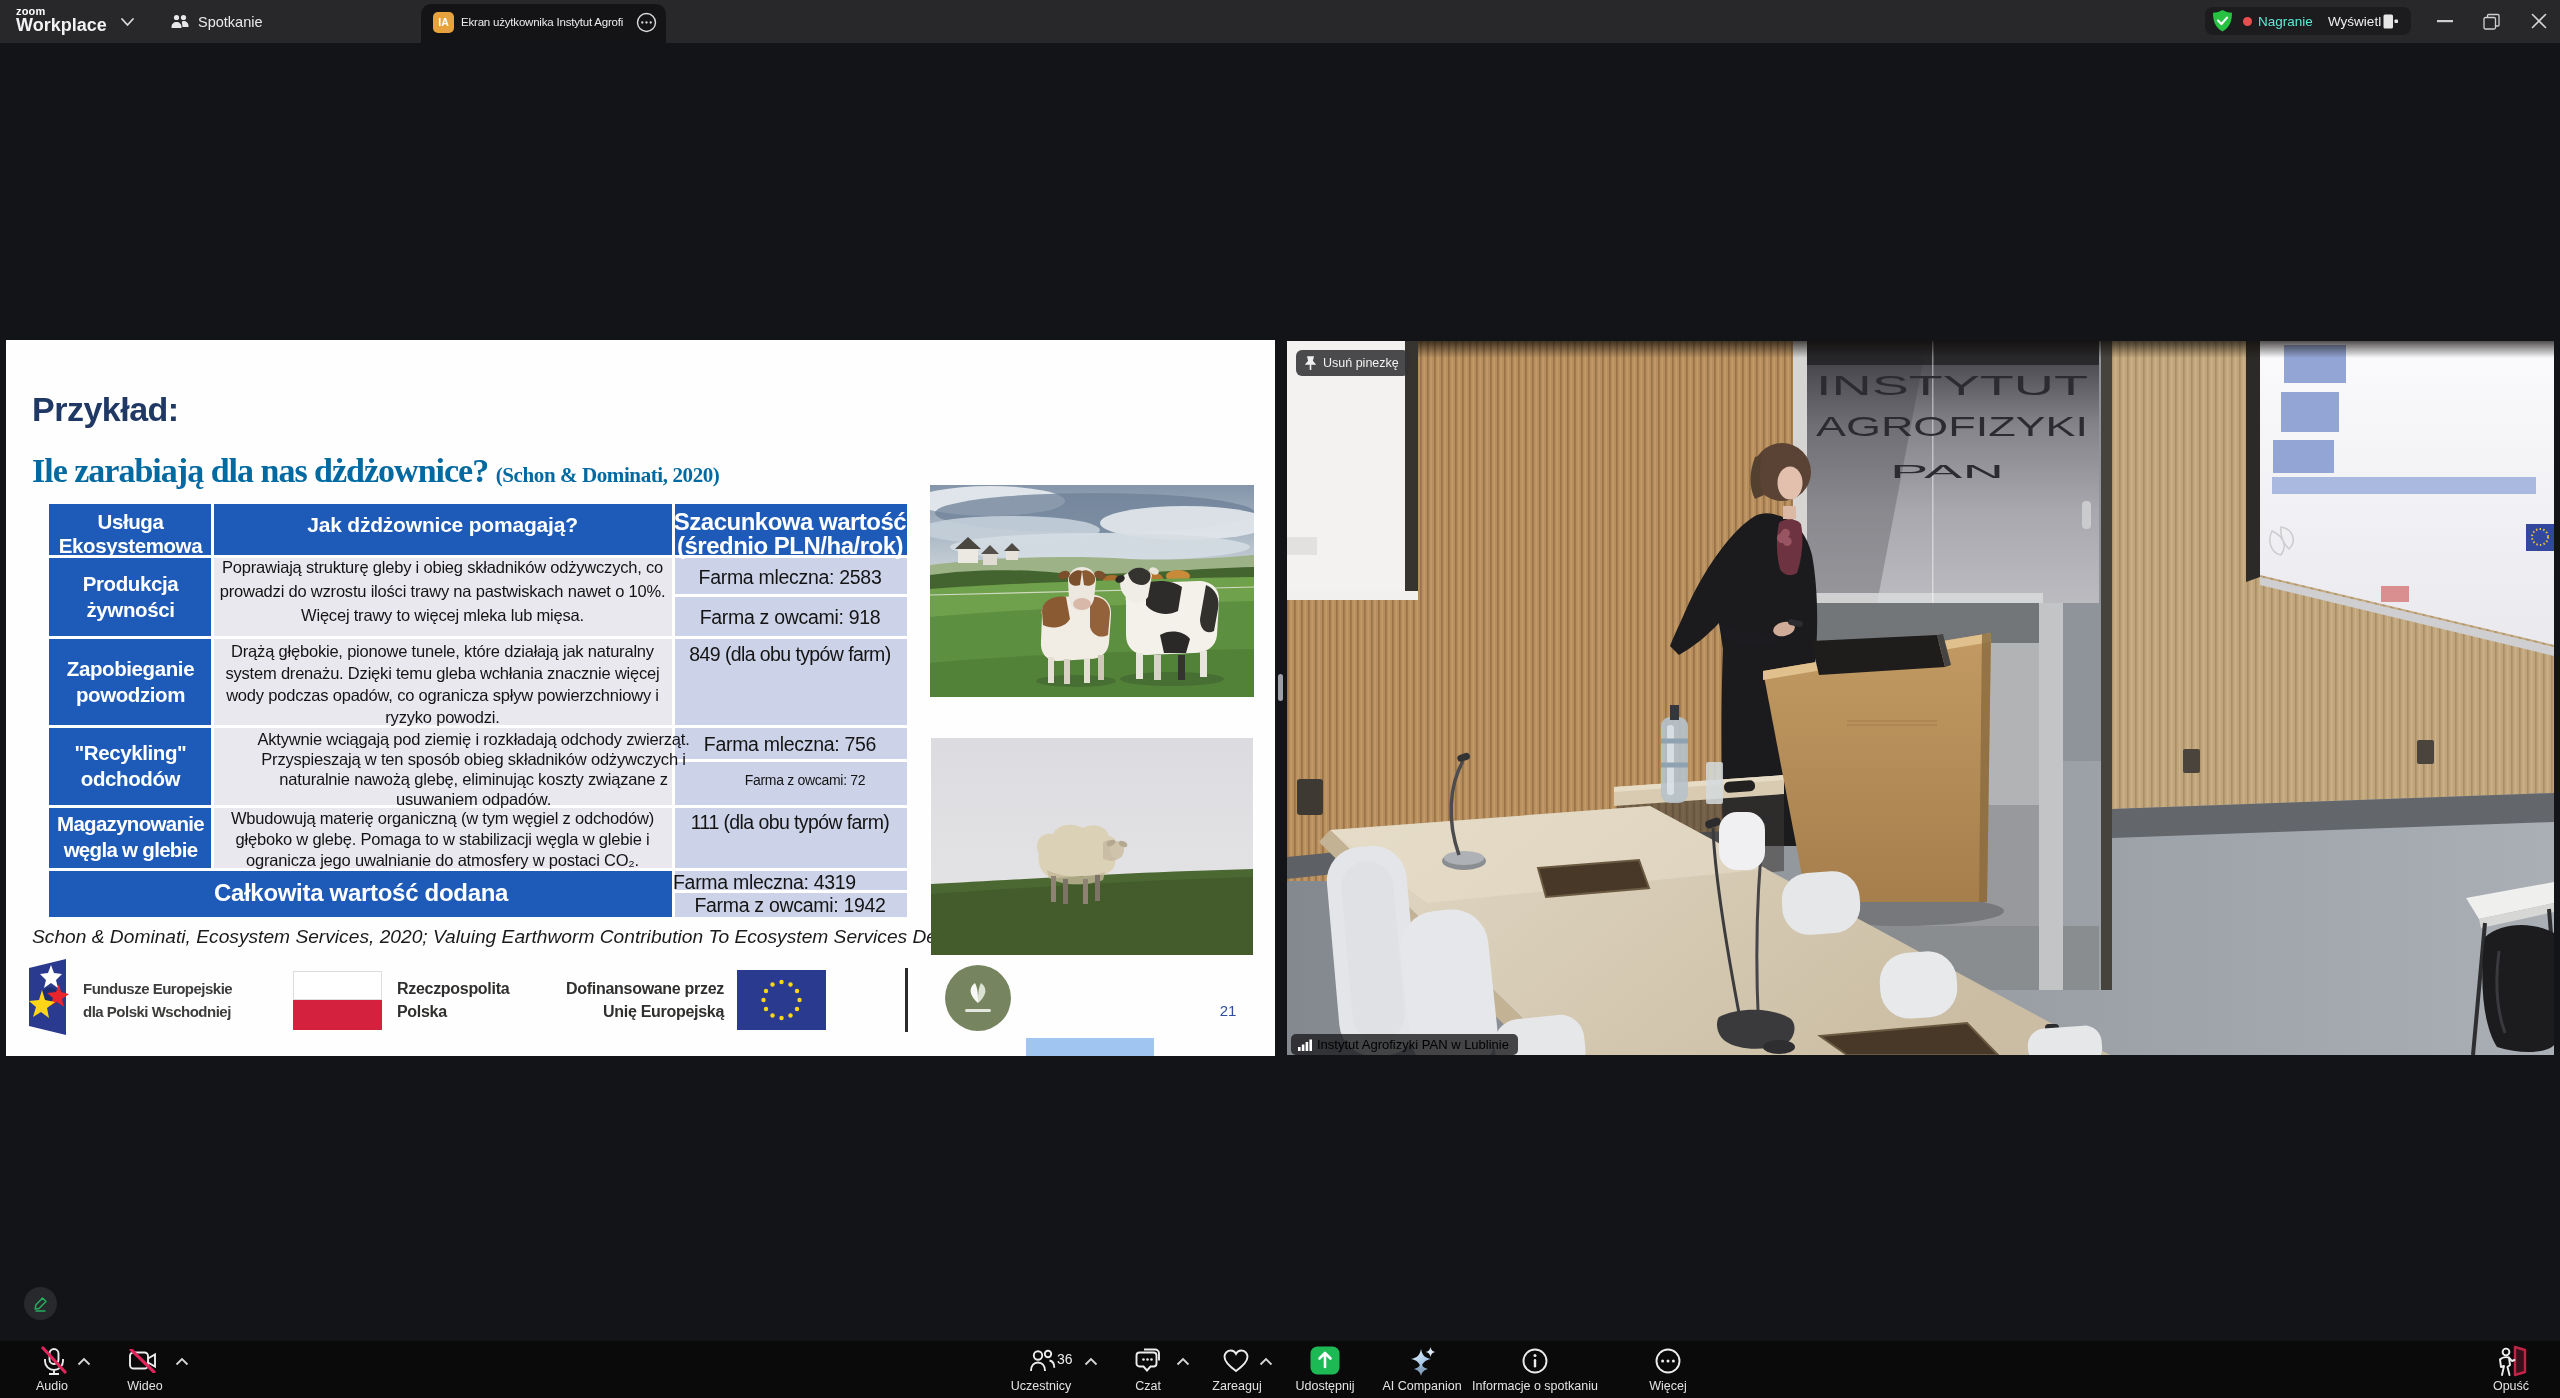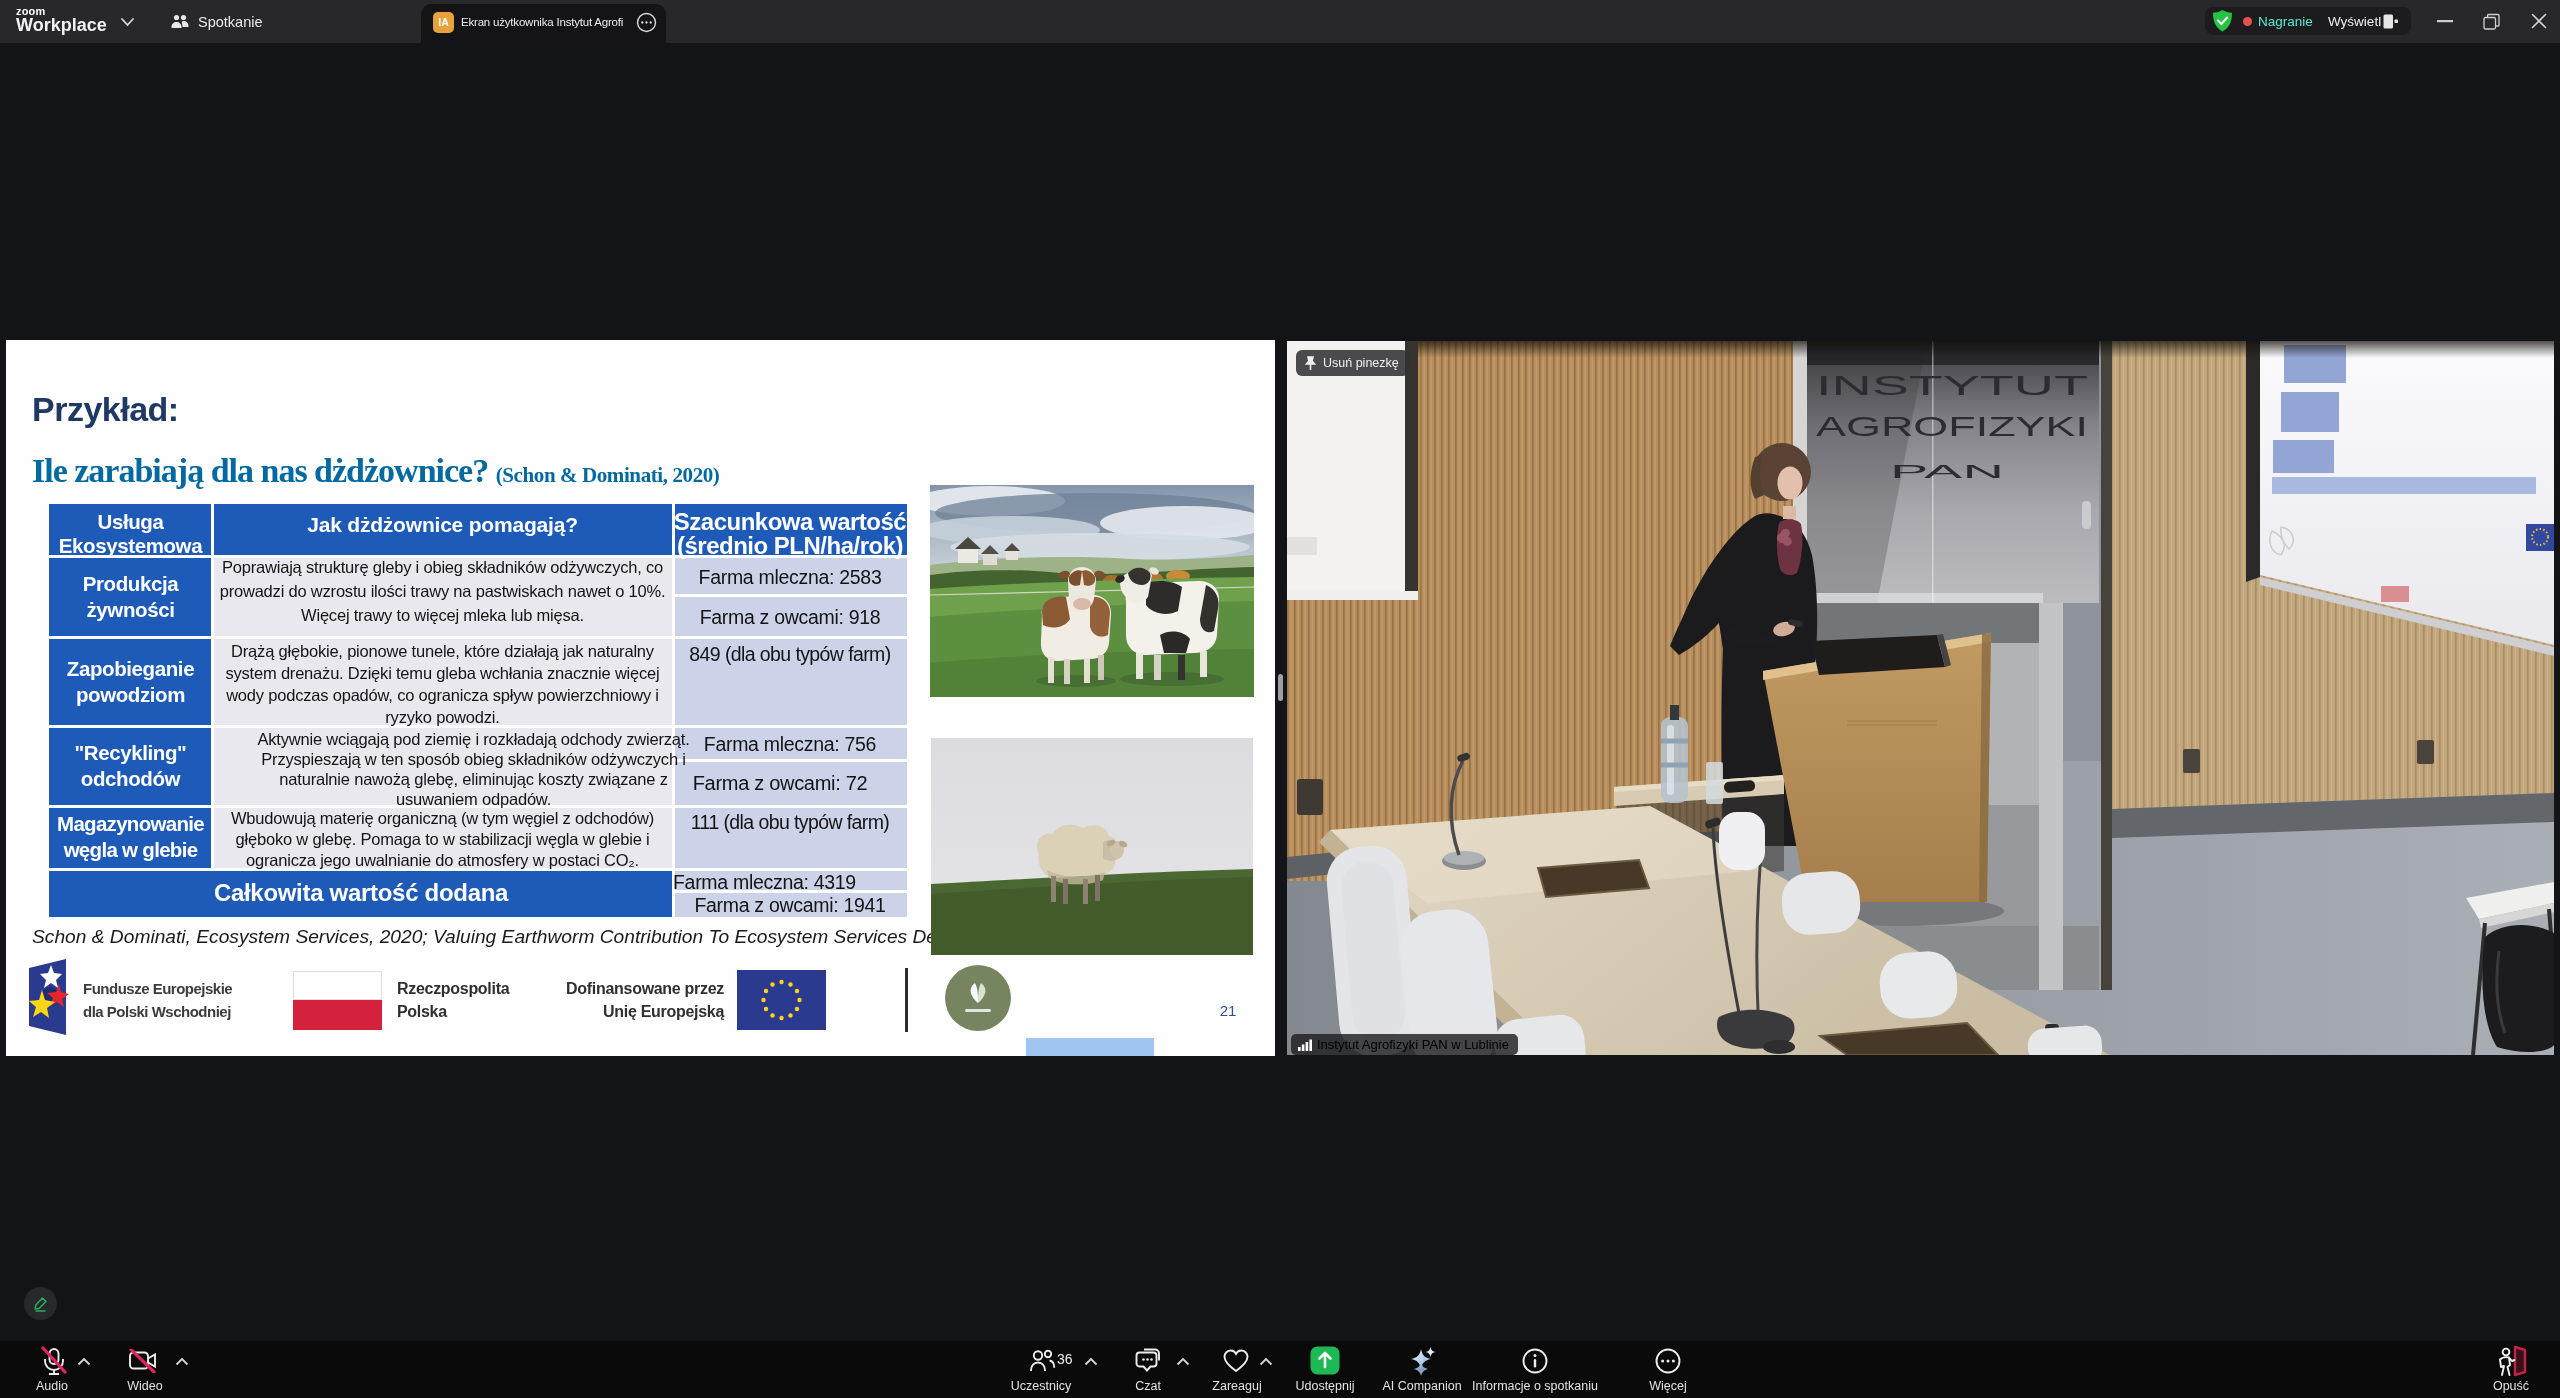--- a/index.html
+++ b/index.html
@@ -97,24 +97,24 @@
 
     <div class="abs" style="left:208px;top:215px;width:457px;color:#141414;font-size:16.5px;line-height:24px;text-align:center;letter-spacing:-0.2px;">Poprawiają strukturę gleby i obieg składników odżywczych, co<br>prowadzi do wzrostu ilości trawy na pastwiskach nawet o 10%.<br>Więcej trawy to więcej mleka lub mięsa.</div>
     <div class="abs" style="left:208px;top:300px;width:457px;color:#141414;font-size:16.5px;line-height:22px;text-align:center;letter-spacing:-0.2px;">Drążą głębokie, pionowe tunele, które działają jak naturalny<br>system drenażu. Dzięki temu gleba wchłania znacznie więcej<br>wody podczas opadów, co ogranicza spływ powierzchniowy i<br>ryzyko powodzi.</div>
     <div class="abs" style="left:200px;top:389px;width:535px;color:#141414;font-size:16.5px;line-height:20px;text-align:center;letter-spacing:-0.2px;">Aktywnie wciągają pod ziemię i rozkładają odchody zwierząt.<br>Przyspieszają w ten sposób obieg składników odżywczych i<br>naturalnie nawożą glebę, eliminując koszty związane z<br>usuwaniem odpadów.</div>
     <div class="abs" style="left:208px;top:468px;width:457px;color:#141414;font-size:16.5px;line-height:21px;text-align:center;letter-spacing:-0.2px;">Wbudowują materię organiczną (w tym węgiel z odchodów)<br>głęboko w glebę. Pomaga to w stabilizacji węgla w glebie i<br>ogranicza jego uwalnianie do atmosfery w postaci CO₂.</div>
 
     <div class="abs" style="left:667px;top:226px;width:234px;color:#141414;font-size:19.5px;text-align:center;letter-spacing:-0.3px;">Farma mleczna: 2583</div>
     <div class="abs" style="left:667px;top:266px;width:234px;color:#141414;font-size:19.5px;text-align:center;letter-spacing:-0.3px;">Farma z owcami: 918</div>
     <div class="abs" style="left:667px;top:303px;width:234px;color:#141414;font-size:19.5px;text-align:center;letter-spacing:-0.6px;">849 (dla obu typów farm)</div>
     <div class="abs" style="left:667px;top:393px;width:234px;color:#141414;font-size:19.5px;text-align:center;letter-spacing:-0.3px;">Farma mleczna: 756</div>
-    <div class="abs" style="left:667px;top:432px;width:214px;color:#141414;font-size:20px;text-align:center;letter-spacing:-0.3px;">Farma z owcami: 72</div>
+    <div class="abs" style="left:667px;top:432px;width:214px;color:#141414;font-size:14px;text-align:center;letter-spacing:-0.3px;padding-left:25px;">Farma z owcami: 72</div>
     <div class="abs" style="left:667px;top:471px;width:234px;color:#141414;font-size:19.5px;text-align:center;letter-spacing:-0.6px;">111 (dla obu typów farm)</div>
     <div class="abs" style="left:667px;top:531px;width:234px;color:#141414;font-size:19.5px;text-align:left;letter-spacing:-0.3px;">Farma mleczna: 4319</div>
-    <div class="abs" style="left:667px;top:554px;width:234px;color:#141414;font-size:19.5px;text-align:center;letter-spacing:-0.3px;">Farma z owcami: 1941</div>
+    <div class="abs" style="left:667px;top:554px;width:234px;color:#141414;font-size:19.5px;text-align:center;letter-spacing:-0.3px;">Farma z owcami: 1942</div>
     <div class="abs" style="left:43px;top:539px;width:624px;color:#fff;font-size:24px;font-weight:bold;text-align:center;letter-spacing:-0.3px;">Całkowita wartość dodana</div>
 
     <div class="abs" style="left:26px;top:586px;color:#1a1a1a;font-size:19.2px;font-style:italic;letter-spacing:0px;">Schon &amp; Dominati, Ecosystem Services, 2020; Valuing Earthworm Contribution To Ecosystem Services Delivery</div>
 
     <svg class="abs" style="left:23px;top:618px;" width="40" height="79" viewBox="0 0 40 79">
       <path d="M0 10 L37 1 L37 77 L0 68 Z" fill="#2a3b8f"></path>
       <circle cx="21" cy="38" r="9" fill="#1e2d72"></circle>
       <path d="M22 7 L25 15 L33 16 L27 22 L29 30 L22 25 L15 30 L17 22 L11 16 L19 15 Z" fill="#fff"></path>
       <path d="M30 26 L32 34 L40 36 L33 41 L35 49 L28 44 L21 48 L24 40 L18 35 L27 34 Z" fill="#e8242c"></path>
       <path d="M13 32 L16 42 L26 44 L18 50 L20 60 L12 54 L4 59 L7 49 L0 43 L10 42 Z" fill="#ffd617"></path>

